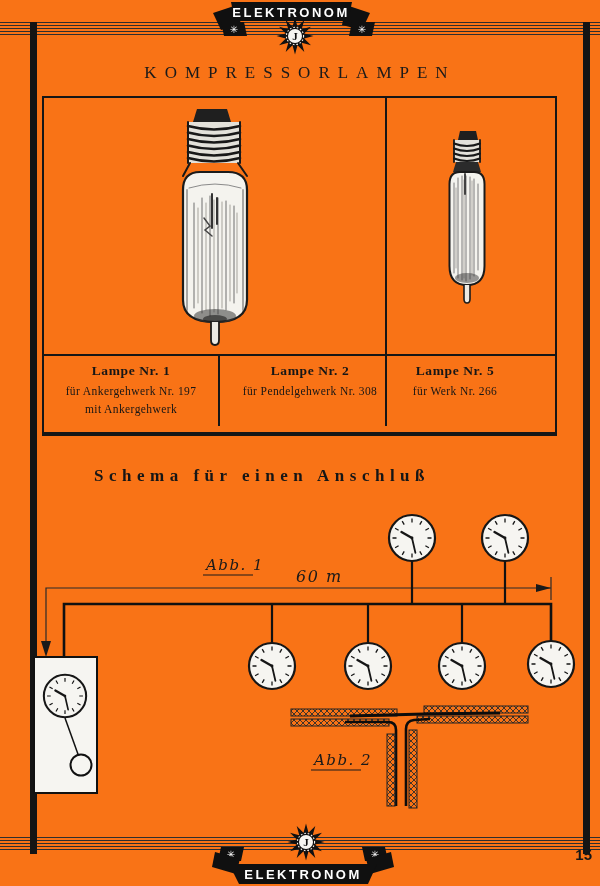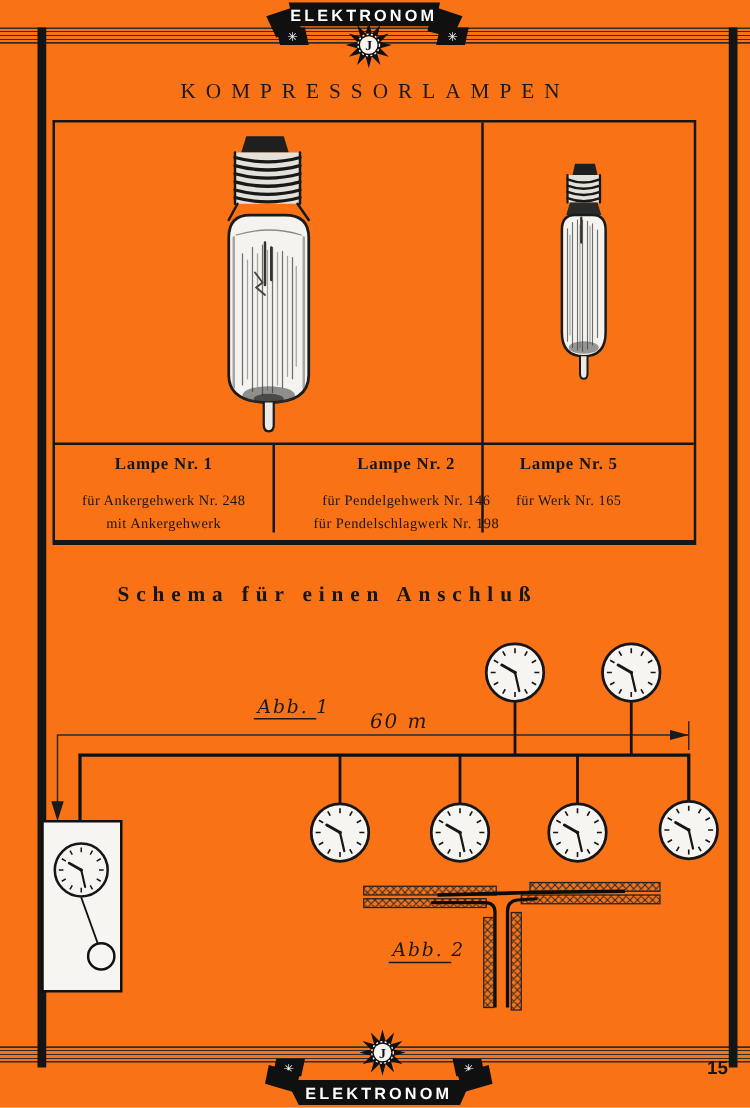--- a/index.html
+++ b/index.html
@@ -12,27 +12,27 @@
   .sidebar{top:22px;width:7px;height:832px;background:#141414;}
   
   .title{top:63px;left:0;width:600px;text-align:center;font-size:17px;font-weight:normal;
          letter-spacing:8px;color:#1a1a1a;}
   
   .lampbox{left:42px;top:96px;width:511px;height:334px;border:2px solid #161616;border-bottom-width:4px;}
   .vdiv-main{left:341px;top:0;width:2px;height:328px;background:#161616;}
   .hdiv{left:0;top:256px;width:511px;height:2px;background:#161616;}
   .vdiv-label{left:174px;top:258px;width:2px;height:70px;background:#161616;}
   .caption{top:263px;text-align:center;line-height:1.5;}
-  .caption .nm{font-weight:bold;font-size:13.5px;letter-spacing:.6px;margin-bottom:12px;}
+  .caption .nm{font-weight:bold;font-size:13.5px;letter-spacing:.6px;margin-bottom:2px;}
   .caption .ln{font-size:11.5px;letter-spacing:.4px;}
   
   .schemahead{top:466px;left:0;width:524px;text-align:center;font-size:17px;font-weight:bold;
               letter-spacing:5.5px;}
   
-  .pagenum{left:556px;top:846px;width:36px;text-align:center;font-size:15px;font-weight:bold;
+  .pagenum{left:556px;top:846px;width:36px;text-align:right;font-size:15px;font-weight:bold;
            font-family:"Liberation Sans",sans-serif;}
   svg{position:absolute;overflow:visible;}
   .handlbl{font-family:"DejaVu Serif",serif;font-style:italic;letter-spacing:1.5px;}
 </style>
 </head>
 <body>
 
 <div id="page">
 
   <div class="abs lineband" style="top:22px"></div>
@@ -98,31 +98,30 @@
         <path d="M421,76 V96" stroke="#333" stroke-width="1.8" fill="none"></path>
         <ellipse cx="423" cy="180" rx="12" ry="5" fill="#3a3a3a" opacity="0.5"></ellipse>
         <path d="M420,187 L420,201 Q420,205 423,205 Q426,205 426,201 L426,187" fill="#eceae4" stroke="#1b1b1b" stroke-width="1.6"></path>
       </g>
     </svg>
     <div class="abs vdiv-main"></div>
     <div class="abs hdiv"></div>
     <div class="abs vdiv-label"></div>
     <div class="abs caption" style="left:0;width:174px">
       <div class="nm">Lampe Nr. 1</div>
-      <div class="ln">für Ankergehwerk Nr. 248</div>
+      <div class="ln">für Ankergehwerk Nr. 197</div>
       <div class="ln">mit Ankergehwerk</div>
     </div>
-    <div class="abs caption" style="left:187px;width:188px">
+    <div class="abs caption" style="left:172px;width:188px">
       <div class="nm">Lampe Nr. 2</div>
-      <div class="ln">für Pendelgehwerk Nr. 146</div>
-      <div class="ln">für Pendelschlagwerk Nr. 198</div>
+      <div class="ln">für Pendelgehwerk Nr. 308</div>
     </div>
     <div class="abs caption" style="left:343px;width:136px">
       <div class="nm">Lampe Nr. 5</div>
-      <div class="ln">für Werk Nr. 165</div>
+      <div class="ln">für Werk Nr. 266</div>
     </div>
   </div>
 
   <div class="abs schemahead">Schema für einen Anschluß</div>
 
   <svg style="left:0;top:500px" width="600" height="330" viewBox="0 500 600 330">
     <defs>
       <g id="clkdef">
         <circle r="23" fill="#f6f5f1" stroke="#161616" stroke-width="2.2"></circle>
         <path d="M0,-15.5 L0,-19.5 M7.8,-13.4 L9.8,-16.9 M13.4,-7.8 L16.9,-9.8 M15.5,0 L19.5,0 M13.4,7.8 L16.9,9.8 M7.8,13.4 L9.8,16.9 M0,15.5 L0,19.5 M-7.8,13.4 L-9.8,16.9 M-13.4,7.8 L-16.9,9.8 M-15.5,0 L-19.5,0 M-13.4,-7.8 L-16.9,-9.8 M-7.8,-13.4 L-9.8,-16.9" stroke="#161616" stroke-width="1.3" fill="none"></path>

